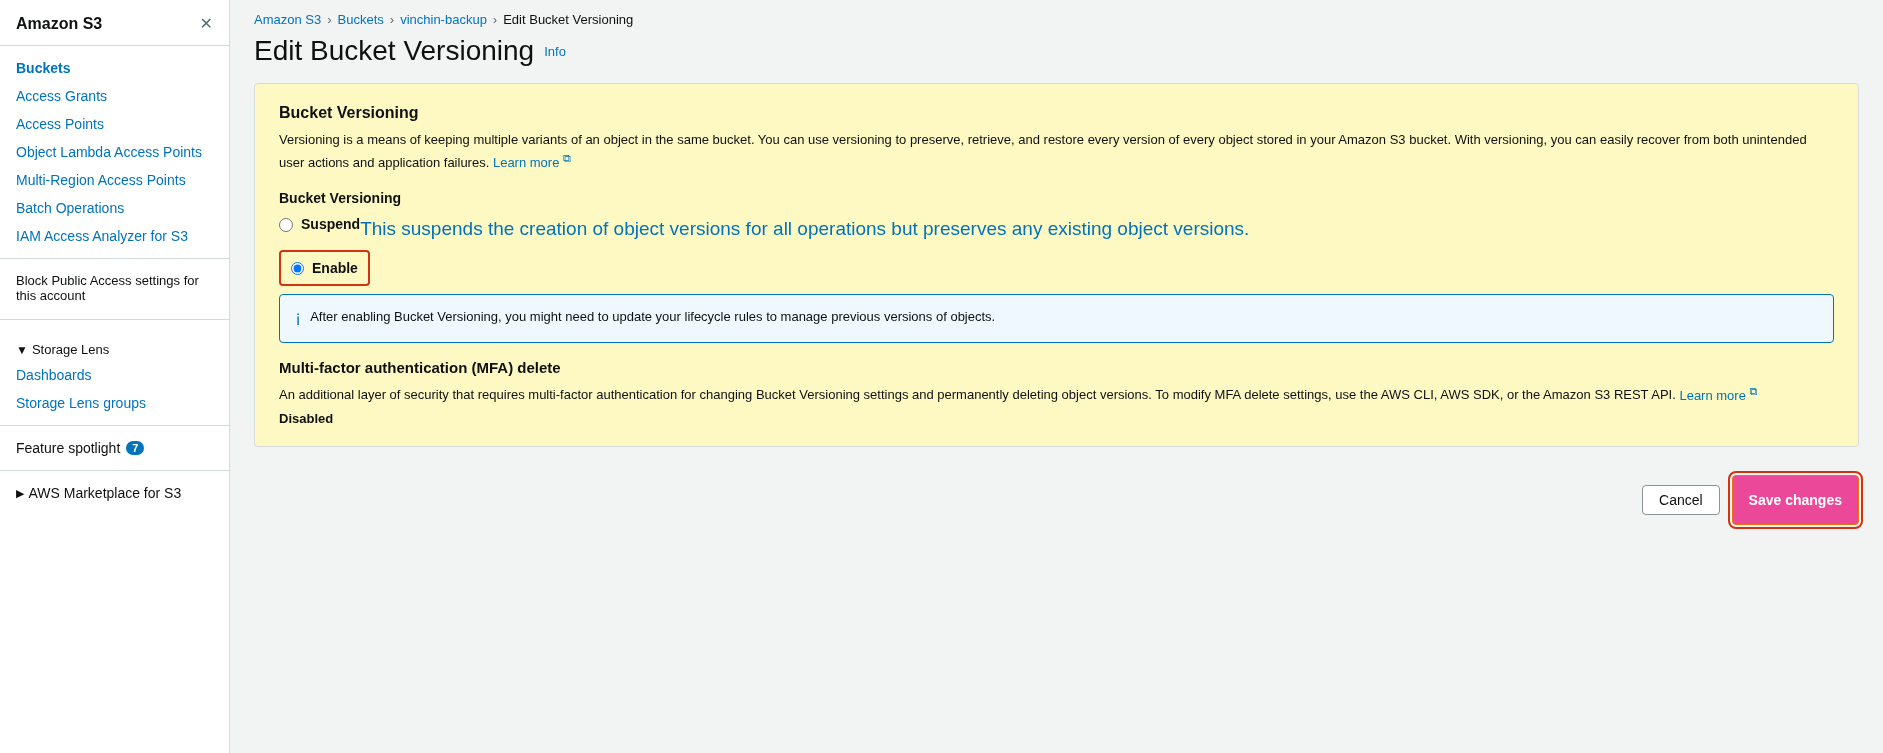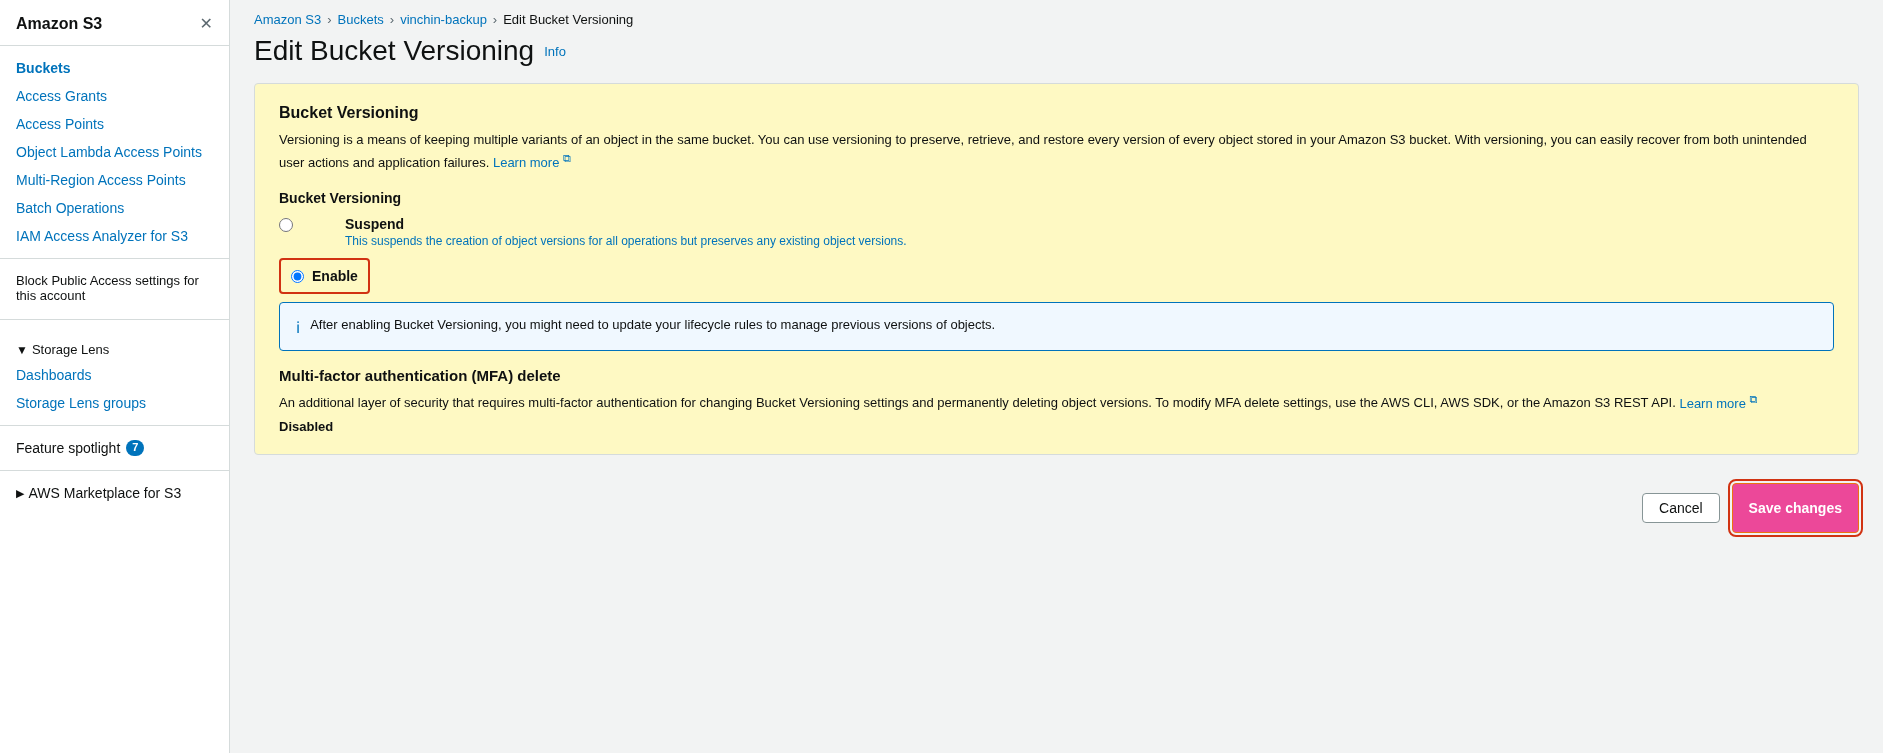--- a/index.html
+++ b/index.html
@@ -58,20 +58,21 @@
       cursor: pointer;
       gap: 4px;
     }
     .sidebar-divider {
       border: none;
       border-top: 1px solid #d5dbdb;
       margin: 8px 0;
     }
     .feature-spotlight {
       display: flex;
+      align-items: center;
       padding: 6px 16px;
       gap: 6px;
       color: #0f1111;
       font-size: 14px;
     }
     .badge {
       background: #0073bb;
       color: #fff;
       border-radius: 10px;
       font-size: 11px;
@@ -168,28 +169,27 @@
       accent-color: #0073bb;
       width: 14px;
       height: 14px;
     }
     .radio-label {
       font-size: 14px;
       font-weight: 700;
       color: #0f1111;
     }
     .radio-desc {
-      font-size: 12px;
+      font-size: 19px;
       color: #0073bb;
       margin-top: 2px;
     }
     .radio-option-wrapper {
       display: flex;
-      flex-direction: column;
-      margin-left: 44px;
+      flex-direction: row;
     }
 
     
     .enable-option-container {
       display: flex;
       align-items: center;
       gap: 8px;
       border: 2px solid #d13212;
       border-radius: 4px;
       padding: 8px 10px;

